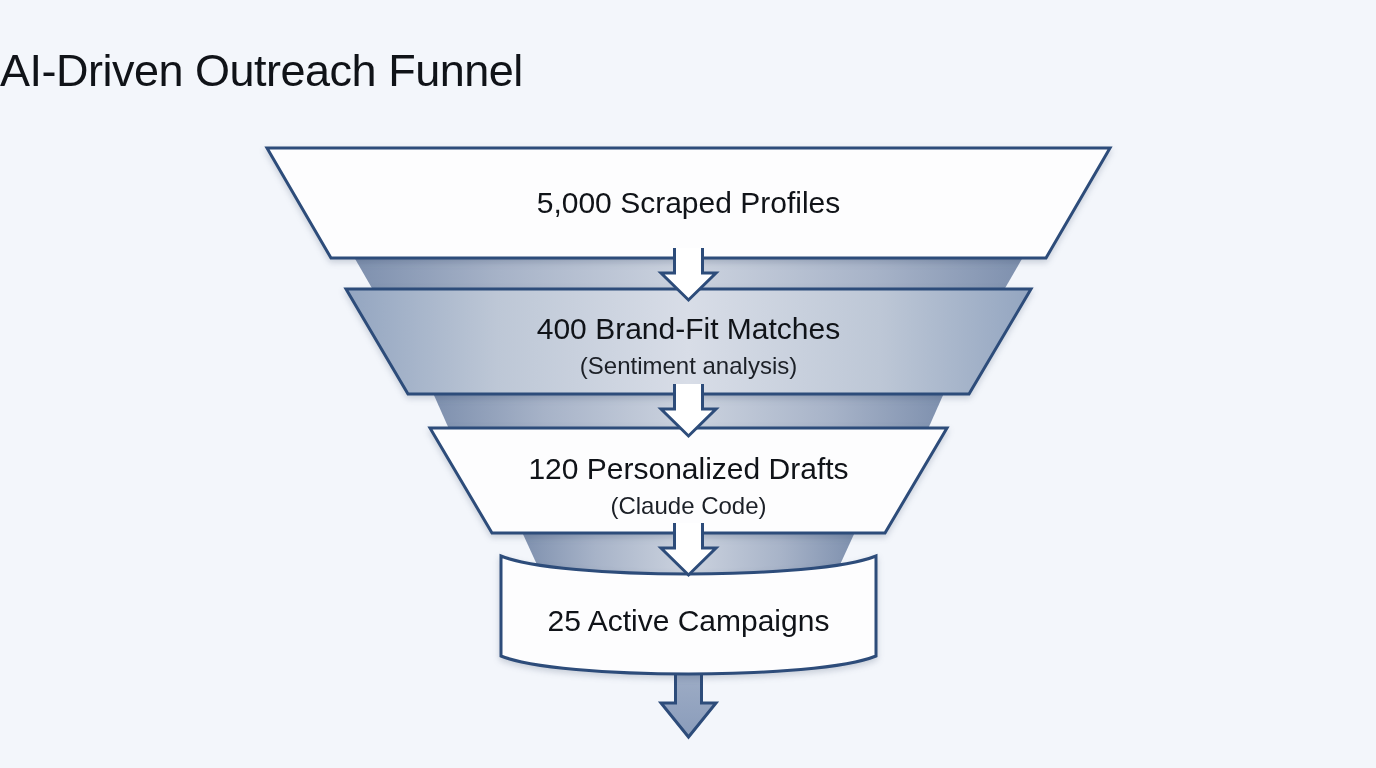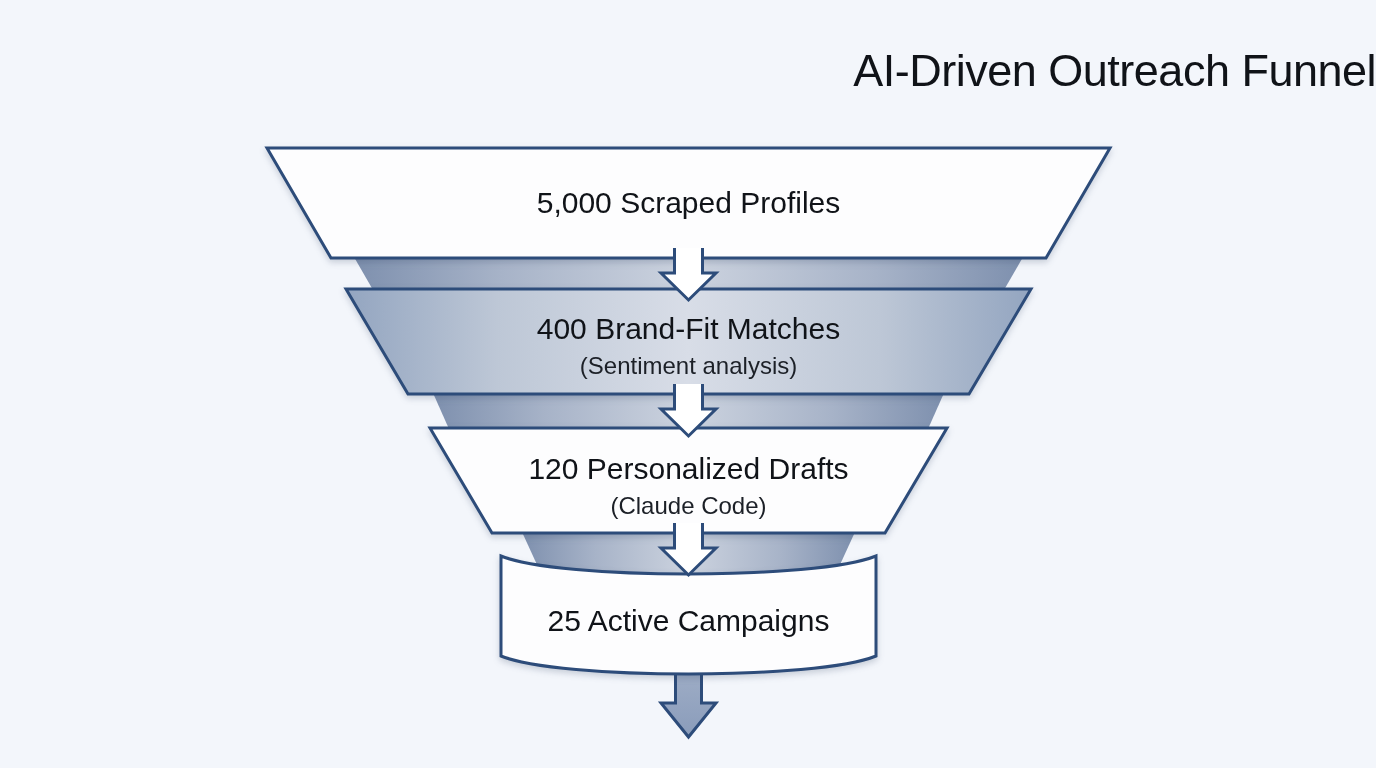--- a/index.html
+++ b/index.html
@@ -8,21 +8,21 @@
     --metalEdge:#93a5c0; --metalMid:#bdc7d6; --metalCenter:#d8dde7;
     --bandEdge:#7e90ae; --bandMid:#a7b3c8; --bandCenter:#ccd3df;
     --arrowFillTop:#a3b1c9; --arrowFillBottom:#8a9cba;
   }
   * { margin:0; padding:0; box-sizing:border-box; }
   html,body { width:1376px; height:768px; overflow:hidden; }
   body { background:var(--background); font-family:"Liberation Sans", sans-serif; }
   .canvas { position:relative; width:1376px; height:768px; }
   .title {
     position:absolute; top:46px; left:0; width:1376px;
-    text-align:right; font-size:45px; font-weight:500; line-height:1.1;
+    text-align:left; font-size:45px; font-weight:500; line-height:1.1;
     color:var(--text); letter-spacing:-0.5px;
   }
   svg.funnel { position:absolute; left:0; top:0; }
   .stage   { fill:var(--stageFill); stroke:var(--outline); stroke-width:3; stroke-linejoin:miter; }
   .stage-metal { fill:url(#gradMetal); stroke:var(--outline); stroke-width:3; }
   .band    { fill:url(#gradBand); }
   .neck    { fill:url(#gradBand); }
   .cyl     { fill:var(--stageFill); stroke:var(--outline); stroke-width:3; }
   .arrow-fill   { fill:#ffffff; stroke:none; }
   .arrow-stroke { fill:none; stroke:var(--outline); stroke-width:3; stroke-linejoin:miter; }

